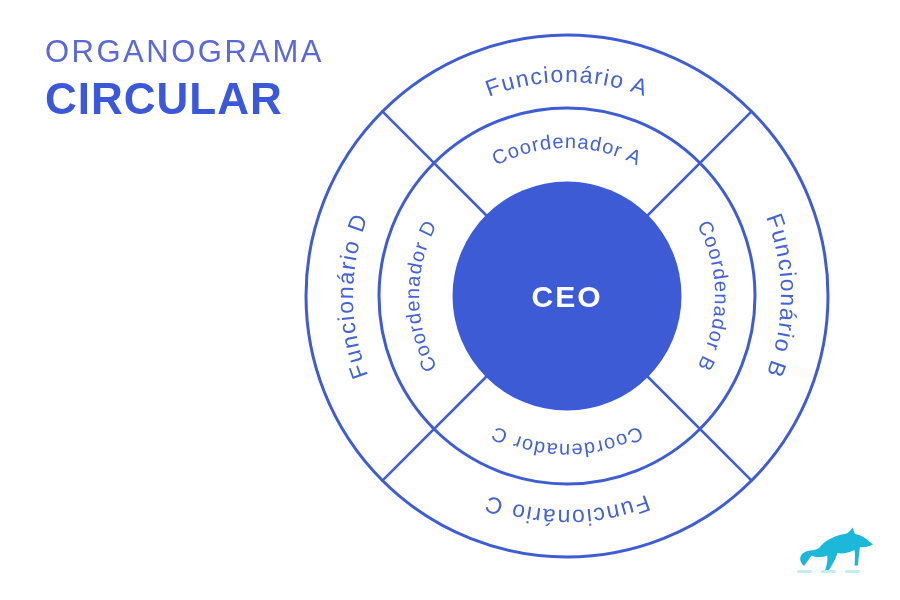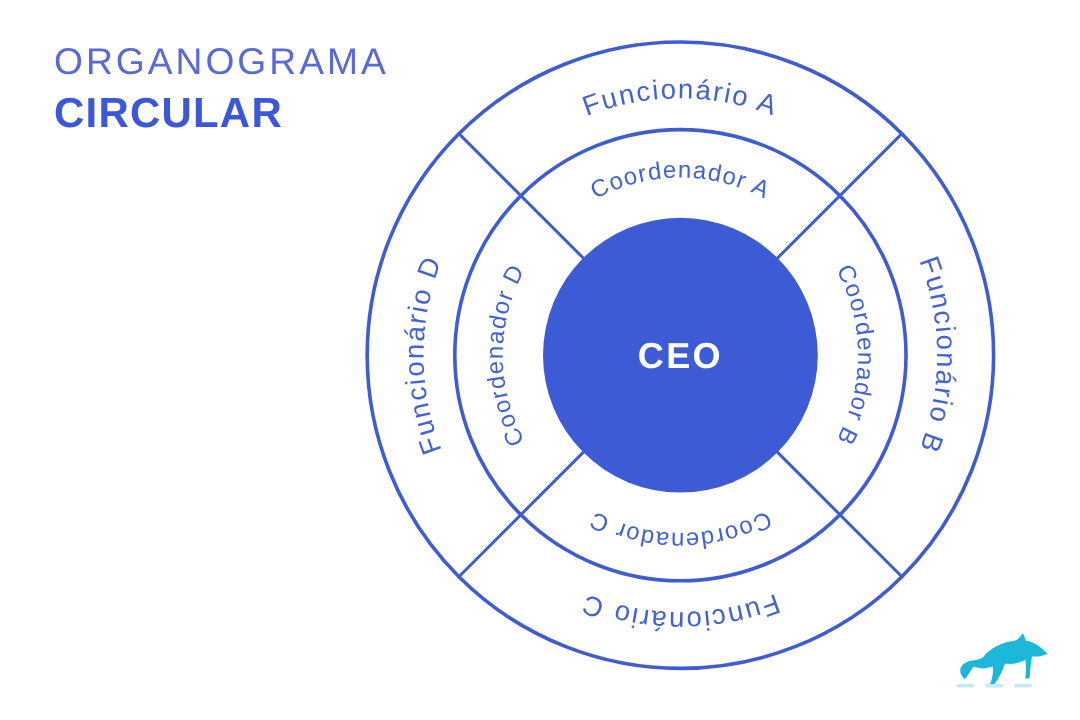--- a/index.html
+++ b/index.html
@@ -25,21 +25,21 @@
   .title-line1 {
     display: block;
     font-size: 31px;
     font-weight: 300;
     letter-spacing: 2.5px;
     color: #5a68d8;
     line-height: 1.0;
   }
   .title-line2 {
     display: block;
-    font-size: 35px;
+    font-size: 44px;
     font-weight: 800;
     letter-spacing: 1px;
     color: #3b58d8;
     line-height: 1.0;
     margin-top: 10px;
   }
   svg.diagram {
     position: absolute;
     left: 0;
     top: 0;

